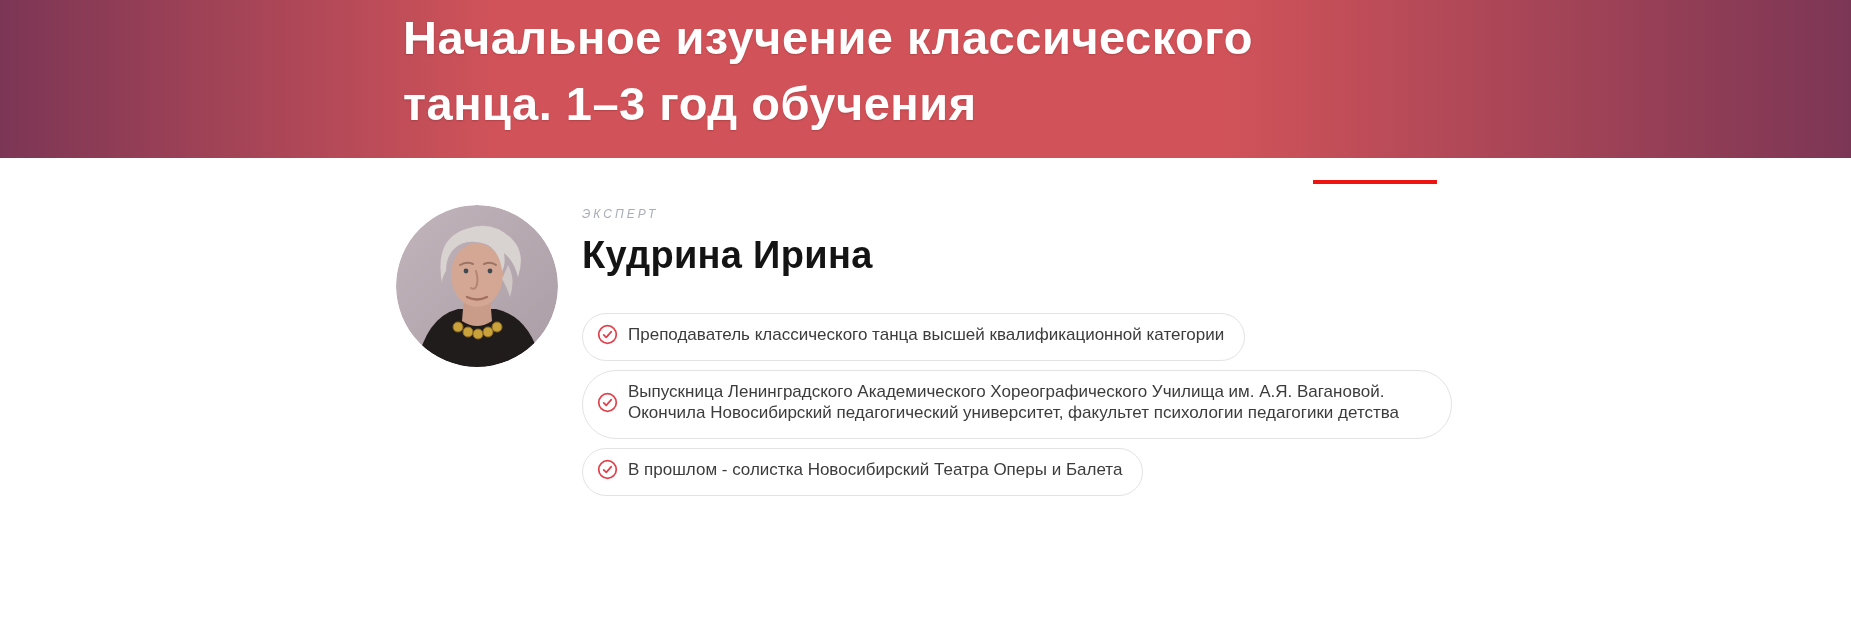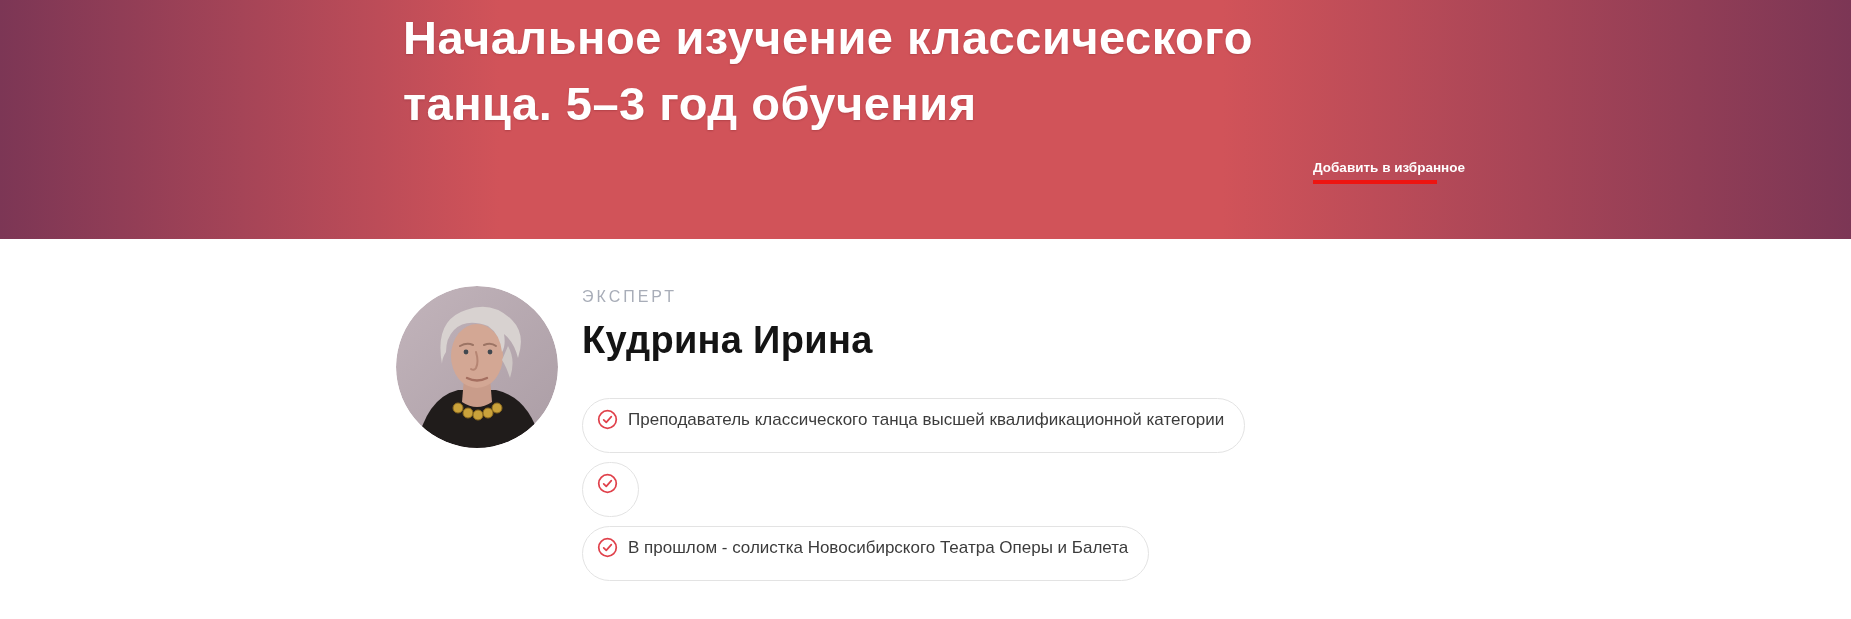--- a/index.html
+++ b/index.html
@@ -13,21 +13,21 @@
     --heading-text:#141414;
   }
   *{box-sizing:border-box;}
   html,body{margin:0;padding:0;}
   body{
     width:1851px;height:619px;overflow:hidden;background:#ffffff;
     font-family:"Liberation Sans", sans-serif;
   }
   
   .hero{
-    position:relative;width:100%;height:239px;
+    position:relative;width:100%;height:158px;
     background:linear-gradient(90deg,
       var(--header-gradient-edge) 0%,
       var(--header-gradient-center) 27%,
       var(--header-gradient-center) 66%,
       var(--header-gradient-edge) 100%);
   }
   .hero-title{
     position:absolute;left:403px;top:5px;
     color:#ffffff;font-weight:800;font-size:47px;line-height:66px;
     letter-spacing:0.5px;
@@ -46,43 +46,44 @@
   .profile{
     display:flex;align-items:flex-start;gap:24px;
     padding:47px 0 0 396px;
   }
   .avatar{
     width:162px;height:162px;border-radius:50%;overflow:hidden;flex:none;
   }
   .avatar svg{display:block;width:100%;height:100%;}
   .info{padding-top:2px;min-width:0;}
   .eyebrow{
-    font-size:16px;letter-spacing:3px;color:var(--eyebrow-color);
+    font-size:12px;letter-spacing:3px;color:var(--eyebrow-color);
     font-weight:400;
+    font-style:italic;
   }
   .expert-name{
     margin:13px 0 36px;font-size:38px;font-weight:700;
     color:var(--heading-text);letter-spacing:0.3px;
   }
   .badges{display:flex;flex-direction:column;gap:9px;align-items:flex-start;}
   .badge{
     display:flex;align-items:center;gap:10px;
     border:1px solid var(--badge-border);border-radius:34px;
-    padding:10px 20px 22px 14px;max-width:870px;background:#ffffff;
+    padding:10px 20px 15px 14px;max-width:870px;background:#ffffff;
     font-size:17px;line-height:21px;color:var(--badge-text);
   }
   .badge .check{flex:none;width:21px;height:21px;color:var(--badge-accent);}
 </style>
 </head>
 <body>
 
 <header class="hero">
   <div class="hero-title">
     <div>Начальное изучение классического</div>
-    <div>танца. 5–3 год обучения</div>
+    <div>танца. 1–3 год обучения</div>
   </div>
   <div class="fav-link">
     <span>Добавить в избранное</span>
     <div class="underline"></div>
   </div>
 </header>
 
 <section class="profile">
   <div class="avatar">
 
@@ -136,25 +137,26 @@
       <path d="M7 11.3 l2.7 2.7 5.3 -6"></path>
     </svg>
     <span>Преподаватель классического танца высшей квалификационной категории</span>
   </div>
 
   <div class="badge">
     <svg class="check" viewBox="0 0 22 22" fill="none" stroke="currentColor" stroke-width="1.8" stroke-linecap="round" stroke-linejoin="round" aria-hidden="true">
       <circle cx="11" cy="11" r="9.2"></circle>
       <path d="M7 11.3 l2.7 2.7 5.3 -6"></path>
     </svg>
+    <span>Выпускница Ленинградского Академического Хореографического Училища им. А.Я. Вагановой. Окончила Новосибирский педагогический университет, факультет психологии педагогики детства</span>
   </div>
 
   <div class="badge">
     <svg class="check" viewBox="0 0 22 22" fill="none" stroke="currentColor" stroke-width="1.8" stroke-linecap="round" stroke-linejoin="round" aria-hidden="true">
       <circle cx="11" cy="11" r="9.2"></circle>
       <path d="M7 11.3 l2.7 2.7 5.3 -6"></path>
     </svg>
-    <span>В прошлом - солистка Новосибирского Театра Оперы и Балета</span>
+    <span>В прошлом - солистка Новосибирский Театра Оперы и Балета</span>
   </div>
 
 </div>
   </div>
 </section>
 
 </body></html>

